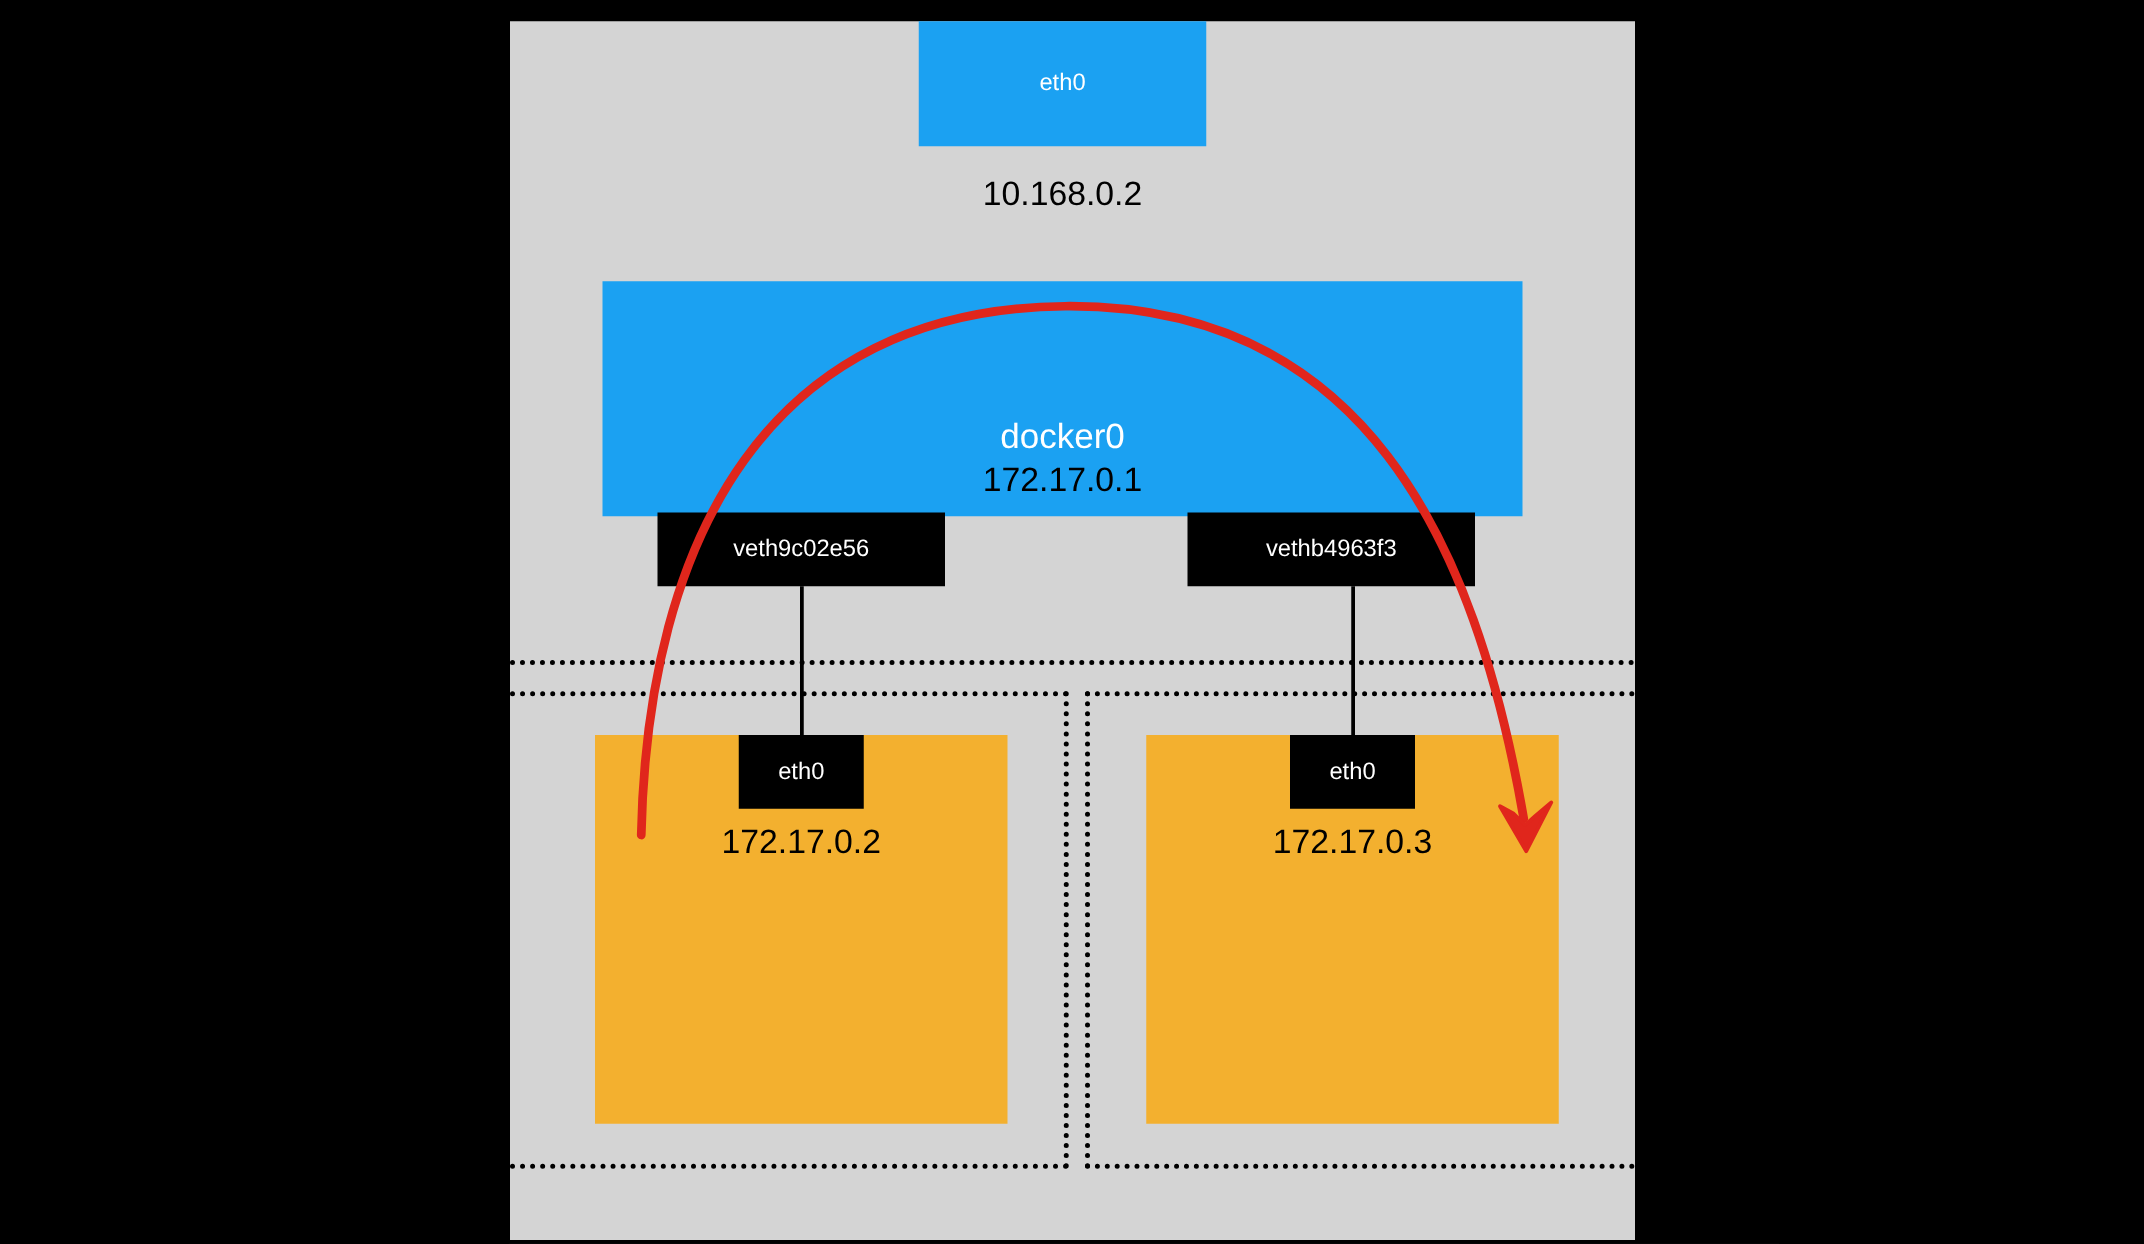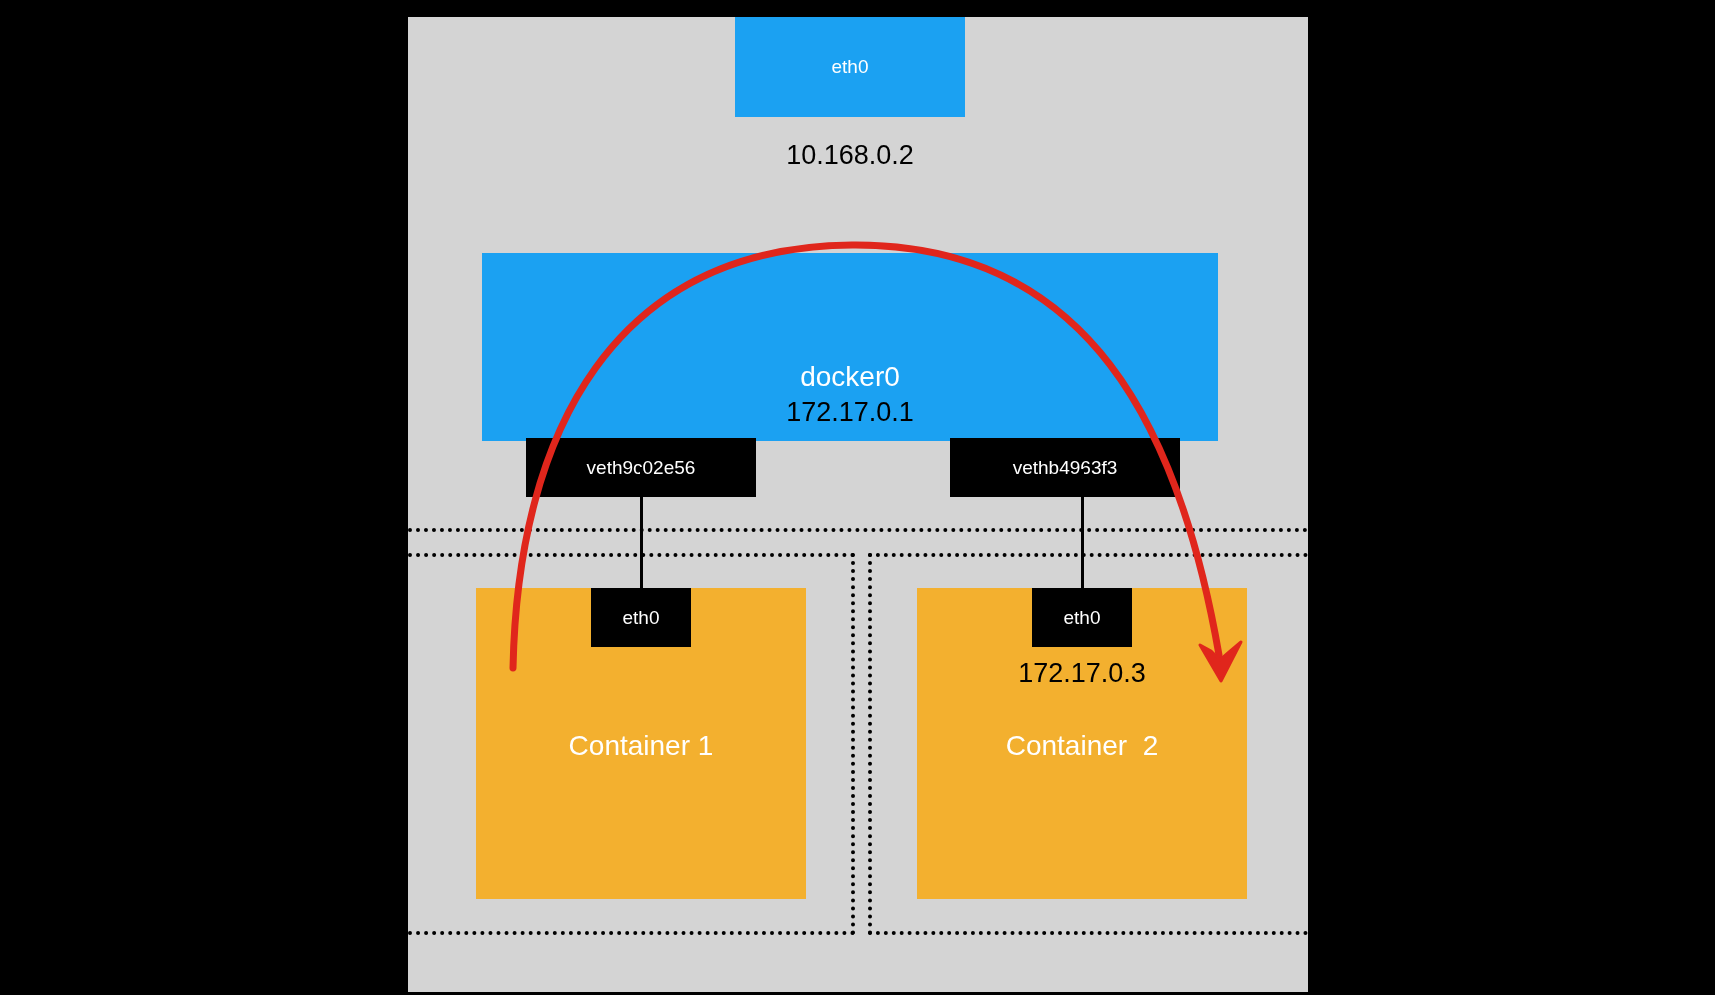--- a/index.html
+++ b/index.html
@@ -29,21 +29,20 @@
   .black-label { color: #000000; font-size: 27px; }
 
   .host-ip {
     left: 735px; top: 140px; width: 230px;
     text-align: center;
   }
 
   .bridge {
     left: 482px; top: 225px; width: 736px; height: 188px;
     text-align: center;
-    margin-top: 28px;
   }
   .bridge-label { left: 0; top: 108px; width: 736px; text-align: center; font-size: 28px; }
   .bridge-ip    { left: 0; top: 144px; width: 736px; text-align: center; }
 
   .veth {
     top: 185px; width: 230px; height: 59px;
     display: flex; align-items: center; justify-content: center;
   }
   .veth-1 { left: 44px; }
   .veth-2 { left: 468px; }
@@ -115,29 +114,28 @@
   <div class="abs connector" style="left:1081px;"></div>
 
   <div class="abs dotted-line"></div>
   <div class="abs netns netns-1"></div>
   <div class="abs netns netns-2"></div>
 
   <div class="abs orange-box container-box container-1">
     <div class="abs green-box ctr-eth">
       <span class="white-label">eth0</span>
     </div>
-    <div class="abs ctr-name white-label" style="top:142px;">Container 1</div>
+    <div class="abs ctr-ip black-label" style="top:70px;">172.17.0.2</div>
   </div>
 
   <div class="abs orange-box container-box container-2">
     <div class="abs green-box ctr-eth">
       <span class="white-label">eth0</span>
     </div>
     <div class="abs ctr-ip black-label" style="top:70px;">172.17.0.3</div>
-    <div class="abs ctr-name white-label" style="top:142px;">Container  2</div>
   </div>
 
 
   <svg class="abs arrow-svg" viewBox="0 0 1715 995" xmlns="http://www.w3.org/2000/svg">
     <path d="M 513 668 C 518 430 615 247 852 245 C 1090 243 1180 430 1219 655" fill="none" stroke="#e0261c" stroke-width="7" stroke-linecap="round"></path>
     <path d="M 1200 645 L 1221 681 L 1241 642 L 1228 653 L 1220 660 L 1211 651 Z" fill="#e0261c" stroke="#e0261c" stroke-width="3" stroke-linejoin="round"></path>
   </svg>
 
 </div>
 

